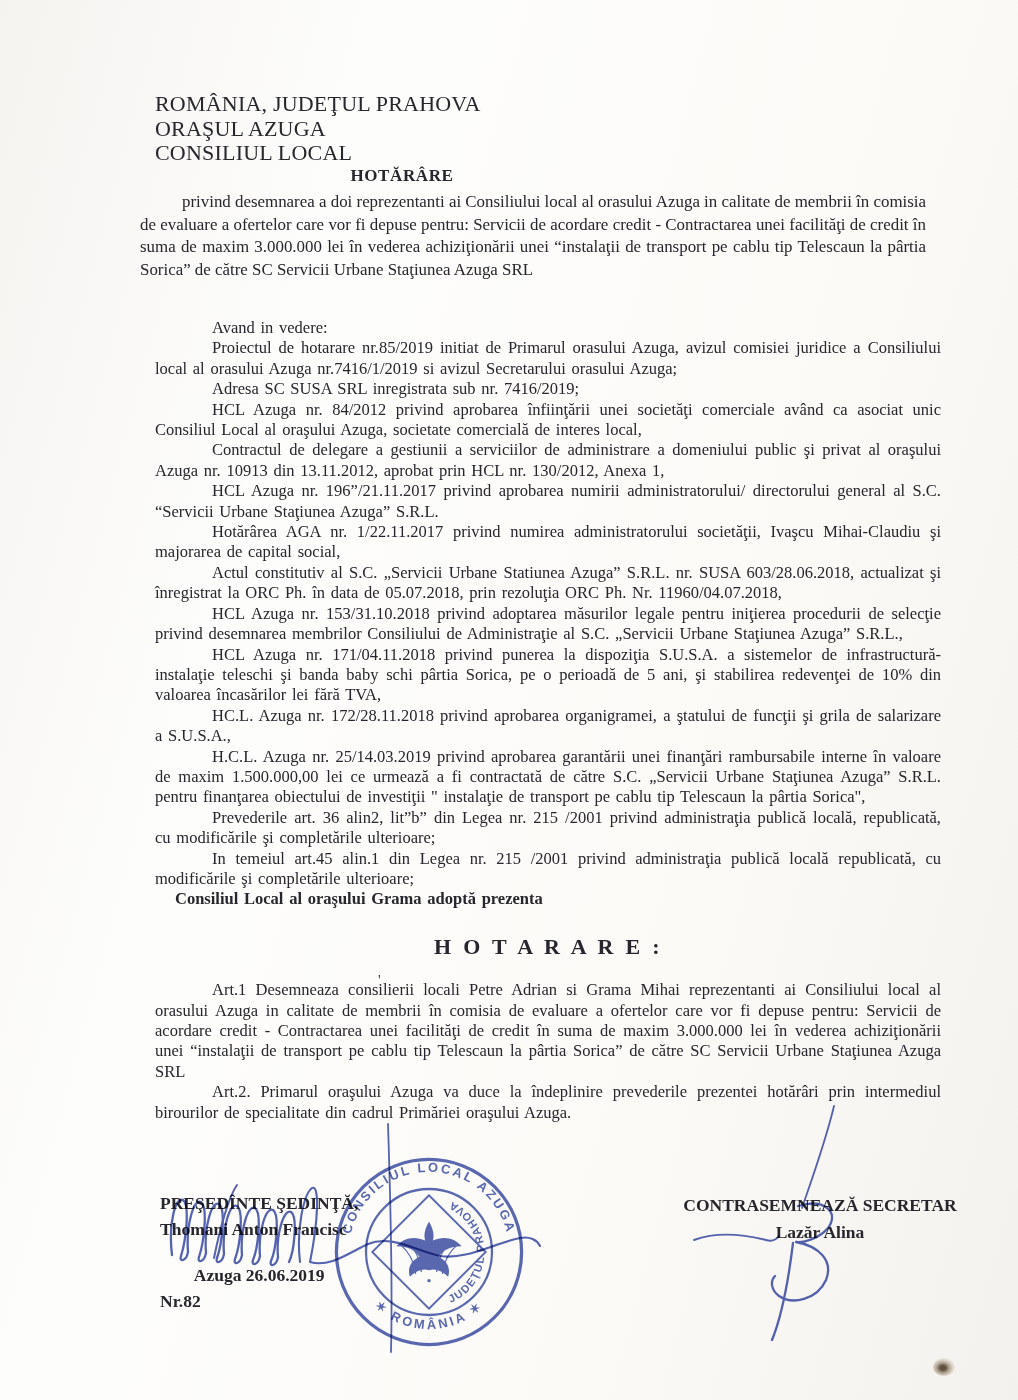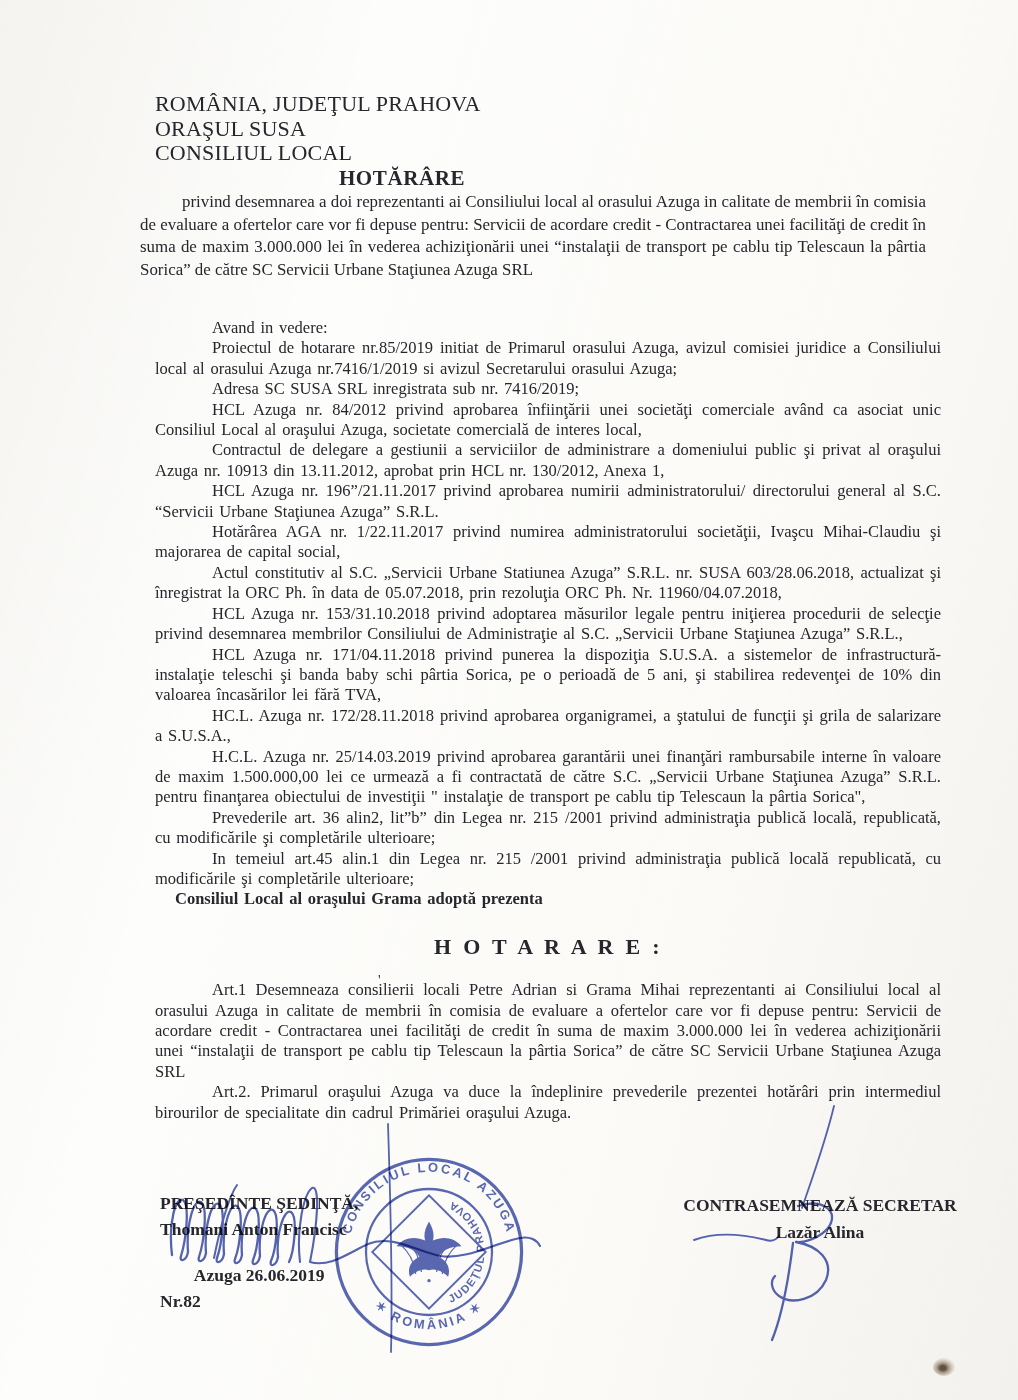--- a/index.html
+++ b/index.html
@@ -3,21 +3,21 @@
 <meta charset="utf-8">
 <style>
   html,body{margin:0;padding:0;background:#e8e6e1;}
   .page{
     position:relative; width:1018px; height:1400px; overflow:hidden;
     background:linear-gradient(105deg,#f4f3f0 0%,#fdfdfb 28%,#fbfaf7 68%,#f2f1ed 100%);
     font-family:"Liberation Serif","DejaVu Serif",serif;
     color:#26262c;
   }
   .header{position:absolute;left:155px;top:92px;font-size:22px;line-height:24.6px;letter-spacing:.2px;}
-  .doc-title{position:absolute;left:0;top:166px;width:804px;text-align:center;font-weight:bold;font-size:21px;letter-spacing:.6px;}
+  .doc-title{position:absolute;left:0;top:166px;width:804px;text-align:center;font-weight:bold;font-size:17px;letter-spacing:.6px;}
   .subtitle{position:absolute;left:140px;top:191px;width:786px;font-size:16.9px;line-height:22.7px;text-align:justify;text-indent:42px;margin:0;}
   .body{position:absolute;left:155px;top:318px;width:786px;font-size:16.5px;line-height:20.4px;text-align:justify;word-spacing:1.6px;}
   .para{margin:0;text-indent:57px;}
   .adoption{margin:0;text-indent:20px;font-weight:bold;}
   .decision-heading{margin:27px 0 23px;text-align:center;font-weight:bold;font-size:22px;letter-spacing:2.5px;text-indent:0;}
   .b{font-weight:normal;}
   .stray-mark{position:absolute;left:378px;top:972px;font-size:15px;color:#3a3a40;}
   .sig-left{position:absolute;left:160px;top:1190px;font-weight:bold;font-size:17.5px;line-height:26px;}
   .sig-left .sig-date{margin-top:20px;text-align:center;}
   .sig-right{position:absolute;left:620px;top:1192px;width:400px;text-align:center;font-weight:bold;font-size:17.5px;line-height:27px;}
@@ -28,21 +28,21 @@
     background:radial-gradient(ellipse at 45% 55%, rgba(80,62,44,.9) 0 16%, rgba(118,94,66,.55) 36%, rgba(165,145,112,.28) 58%, transparent 78%);
     filter:blur(.4px);}
 </style>
 </head>
 <body>
 
 <div class="page">
 
   <div class="header">
     <div>ROMÂNIA, JUDEŢUL PRAHOVA</div>
-    <div>ORAŞUL SUSA</div>
+    <div>ORAŞUL AZUGA</div>
     <div>CONSILIUL LOCAL</div>
   </div>
 
   <div class="doc-title">HOTĂRÂRE</div>
 
   <p class="subtitle">privind desemnarea a doi  reprezentanti ai Consiliului local al orasului Azuga in calitate de membrii în comisia de evaluare a ofertelor care vor fi depuse pentru: Servicii de acordare credit - Contractarea unei facilităţi de credit în suma de maxim 3.000.000 lei în vederea achiziţionării unei “instalaţii de transport pe cablu tip Telescaun la pârtia Sorica” de către SC Servicii Urbane Staţiunea Azuga SRL</p>
 
   <div class="body">
     <p class="para">Avand in vedere:</p>
     <p class="para">Proiectul de hotarare nr.85/2019 initiat de Primarul orasului Azuga, avizul comisiei juridice  a Consiliului local al orasului Azuga nr.7416/1/2019 si avizul Secretarului orasului Azuga;</p>

